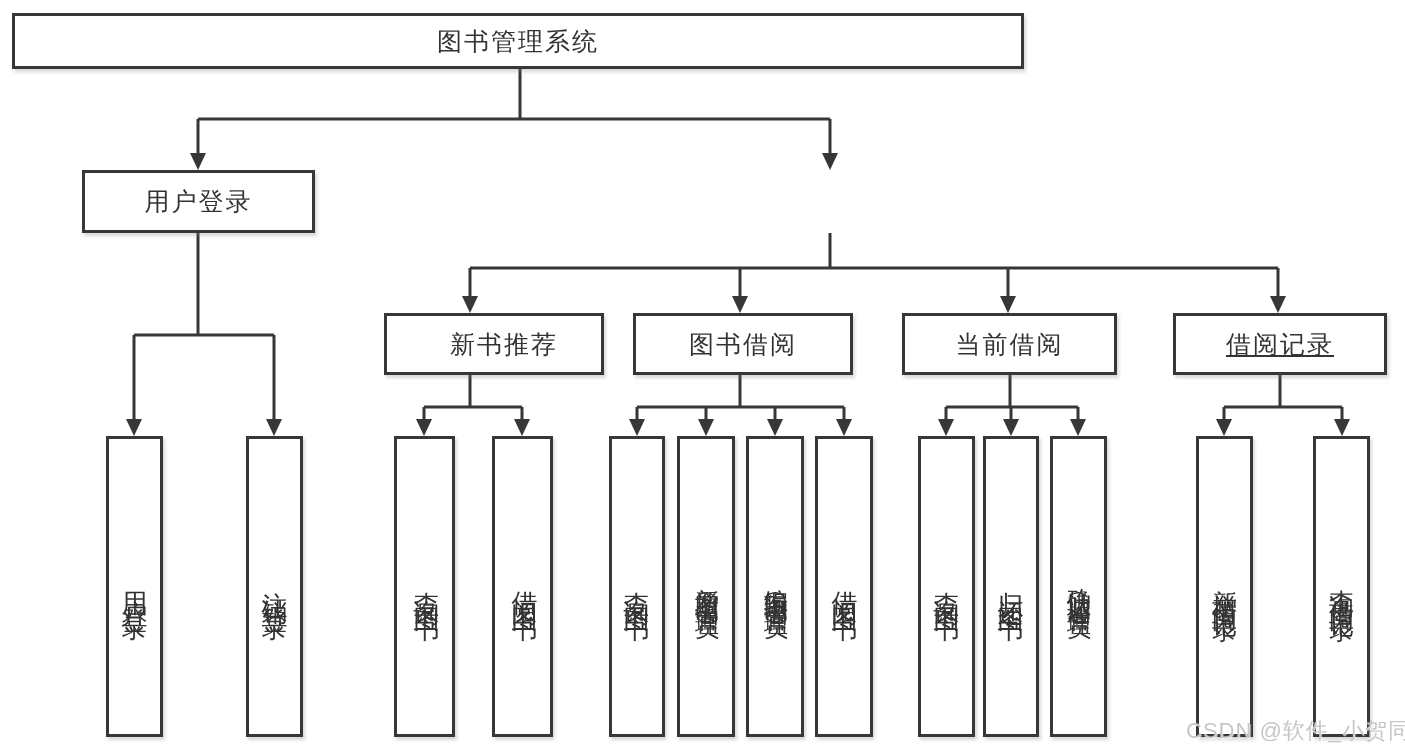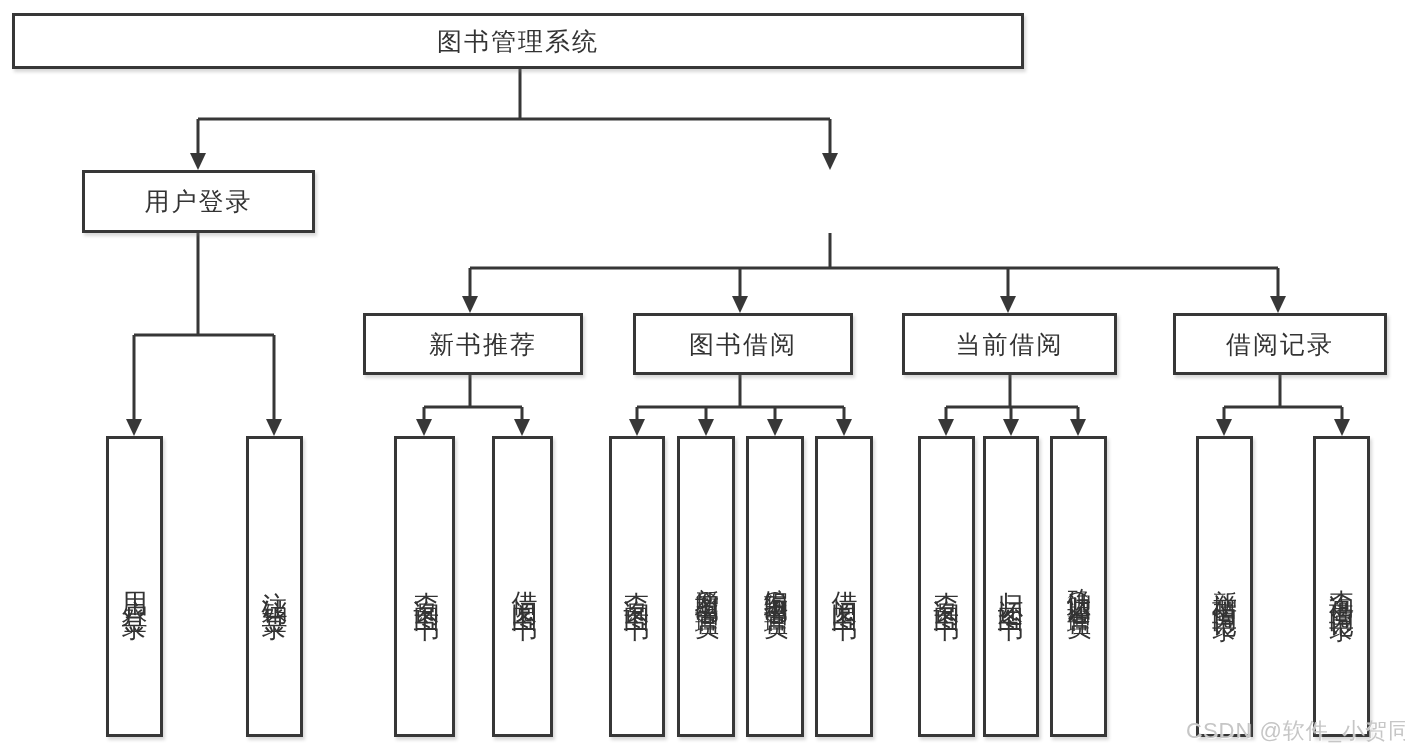--- a/index.html
+++ b/index.html
@@ -63,24 +63,24 @@
       <polygon points="1070,419 1086,419 1078,436"></polygon>
       <polygon points="1216,419 1232,419 1224,436"></polygon>
       <polygon points="1334,419 1350,419 1342,436"></polygon>
     </g>
   </svg>
 
   <div class="node" style="left:12px;top:13px;width:1012px;height:56px;">图书管理系统</div>
 
   <div class="node" style="left:82px;top:170px;width:233px;height:63px;">用户登录</div>
 
-  <div class="node" style="left:363px;top:313px;width:220px;height:62px;padding-left:20px;">新书推荐</div>
+  <div class="node" style="left:384px;top:313px;width:220px;height:62px;padding-left:20px;">新书推荐</div>
   <div class="node" style="left:902px;top:313px;width:215px;height:62px;">当前借阅</div>
   <div class="node" style="left:633px;top:313px;width:220px;height:62px;">图书借阅</div>
-  <div class="node" style="left:1173px;top:313px;width:214px;height:62px;">借阅记录</div>
+  <div class="node" style="left:1173px;top:313px;width:214px;height:62px;text-decoration:underline;">借阅记录</div>
 
   <div class="leaf" style="left:106px;top:436px;width:57px;height:301px;">用户登录</div>
   <div class="leaf" style="left:246px;top:436px;width:57px;height:301px;">注销登录</div>
 
   <div class="leaf" style="left:394px;top:436px;width:61px;height:301px;">查询图书</div>
   <div class="leaf" style="left:492px;top:436px;width:61px;height:301px;">借阅图书</div>
 
   <div class="leaf" style="left:609px;top:436px;width:56px;height:301px;">查询图书</div>
   <div class="leaf l9" style="left:677px;top:436px;width:58px;height:301px;">新增图书（管理员）</div>
   <div class="leaf l9" style="left:746px;top:436px;width:58px;height:301px;">编辑图书（管理员）</div>

